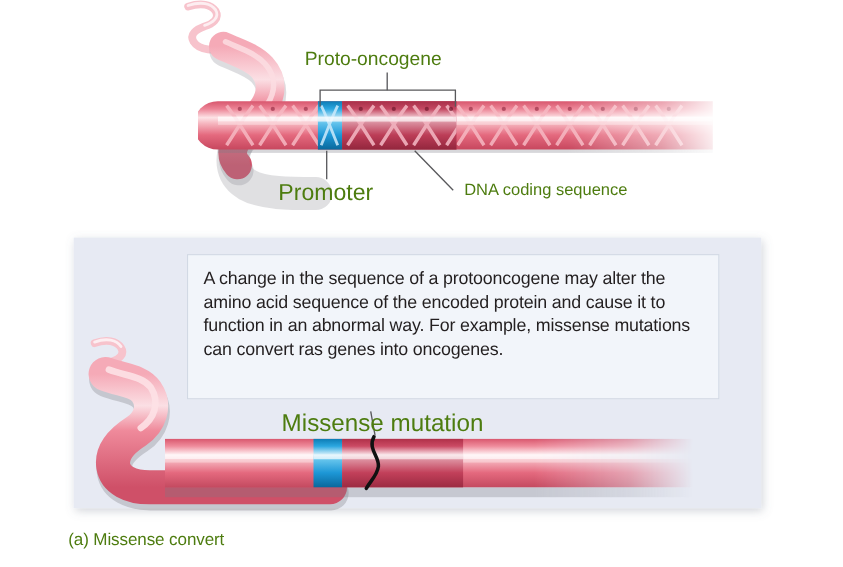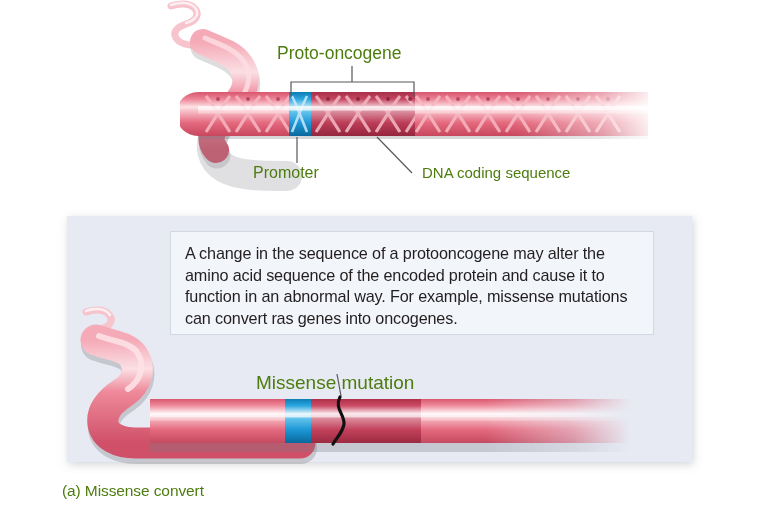--- a/index.html
+++ b/index.html
@@ -39,46 +39,46 @@
     line-height: 1.05;
   }
   #label-proto-oncogene {
     left: 277px;
     top: 44px;
     font-size: 17.5px;
   }
   #label-promoter {
     left: 253px;
     top: 165px;
-    font-size: 16px;
+    font-size: 21px;
   }
   #label-dna-coding {
     left: 422px;
     top: 165px;
     font-size: 15px;
   }
   #label-missense-mutation {
     left: 256px;
     top: 373px;
-    font-size: 19px;
+    font-size: 22px;
   }
   #caption-part {
     left: 62px;
     top: 483px;
     font-size: 15.5px;
     letter-spacing: -0.1px;
   }
 
   
   #callout-box {
     position: absolute;
     left: 170px;
     top: 231px;
     width: 484px;
-    height: 104px;
+    height: 132px;
     background: #f2f5fa;
     border: 1px solid #d2d9e4;
     box-sizing: border-box;
     box-shadow: 0 0 0 0 rgba(0,0,0,0);
   }
   #callout-text {
     position: absolute;
     left: 14px;
     top: 11px;
     width: 456px;

